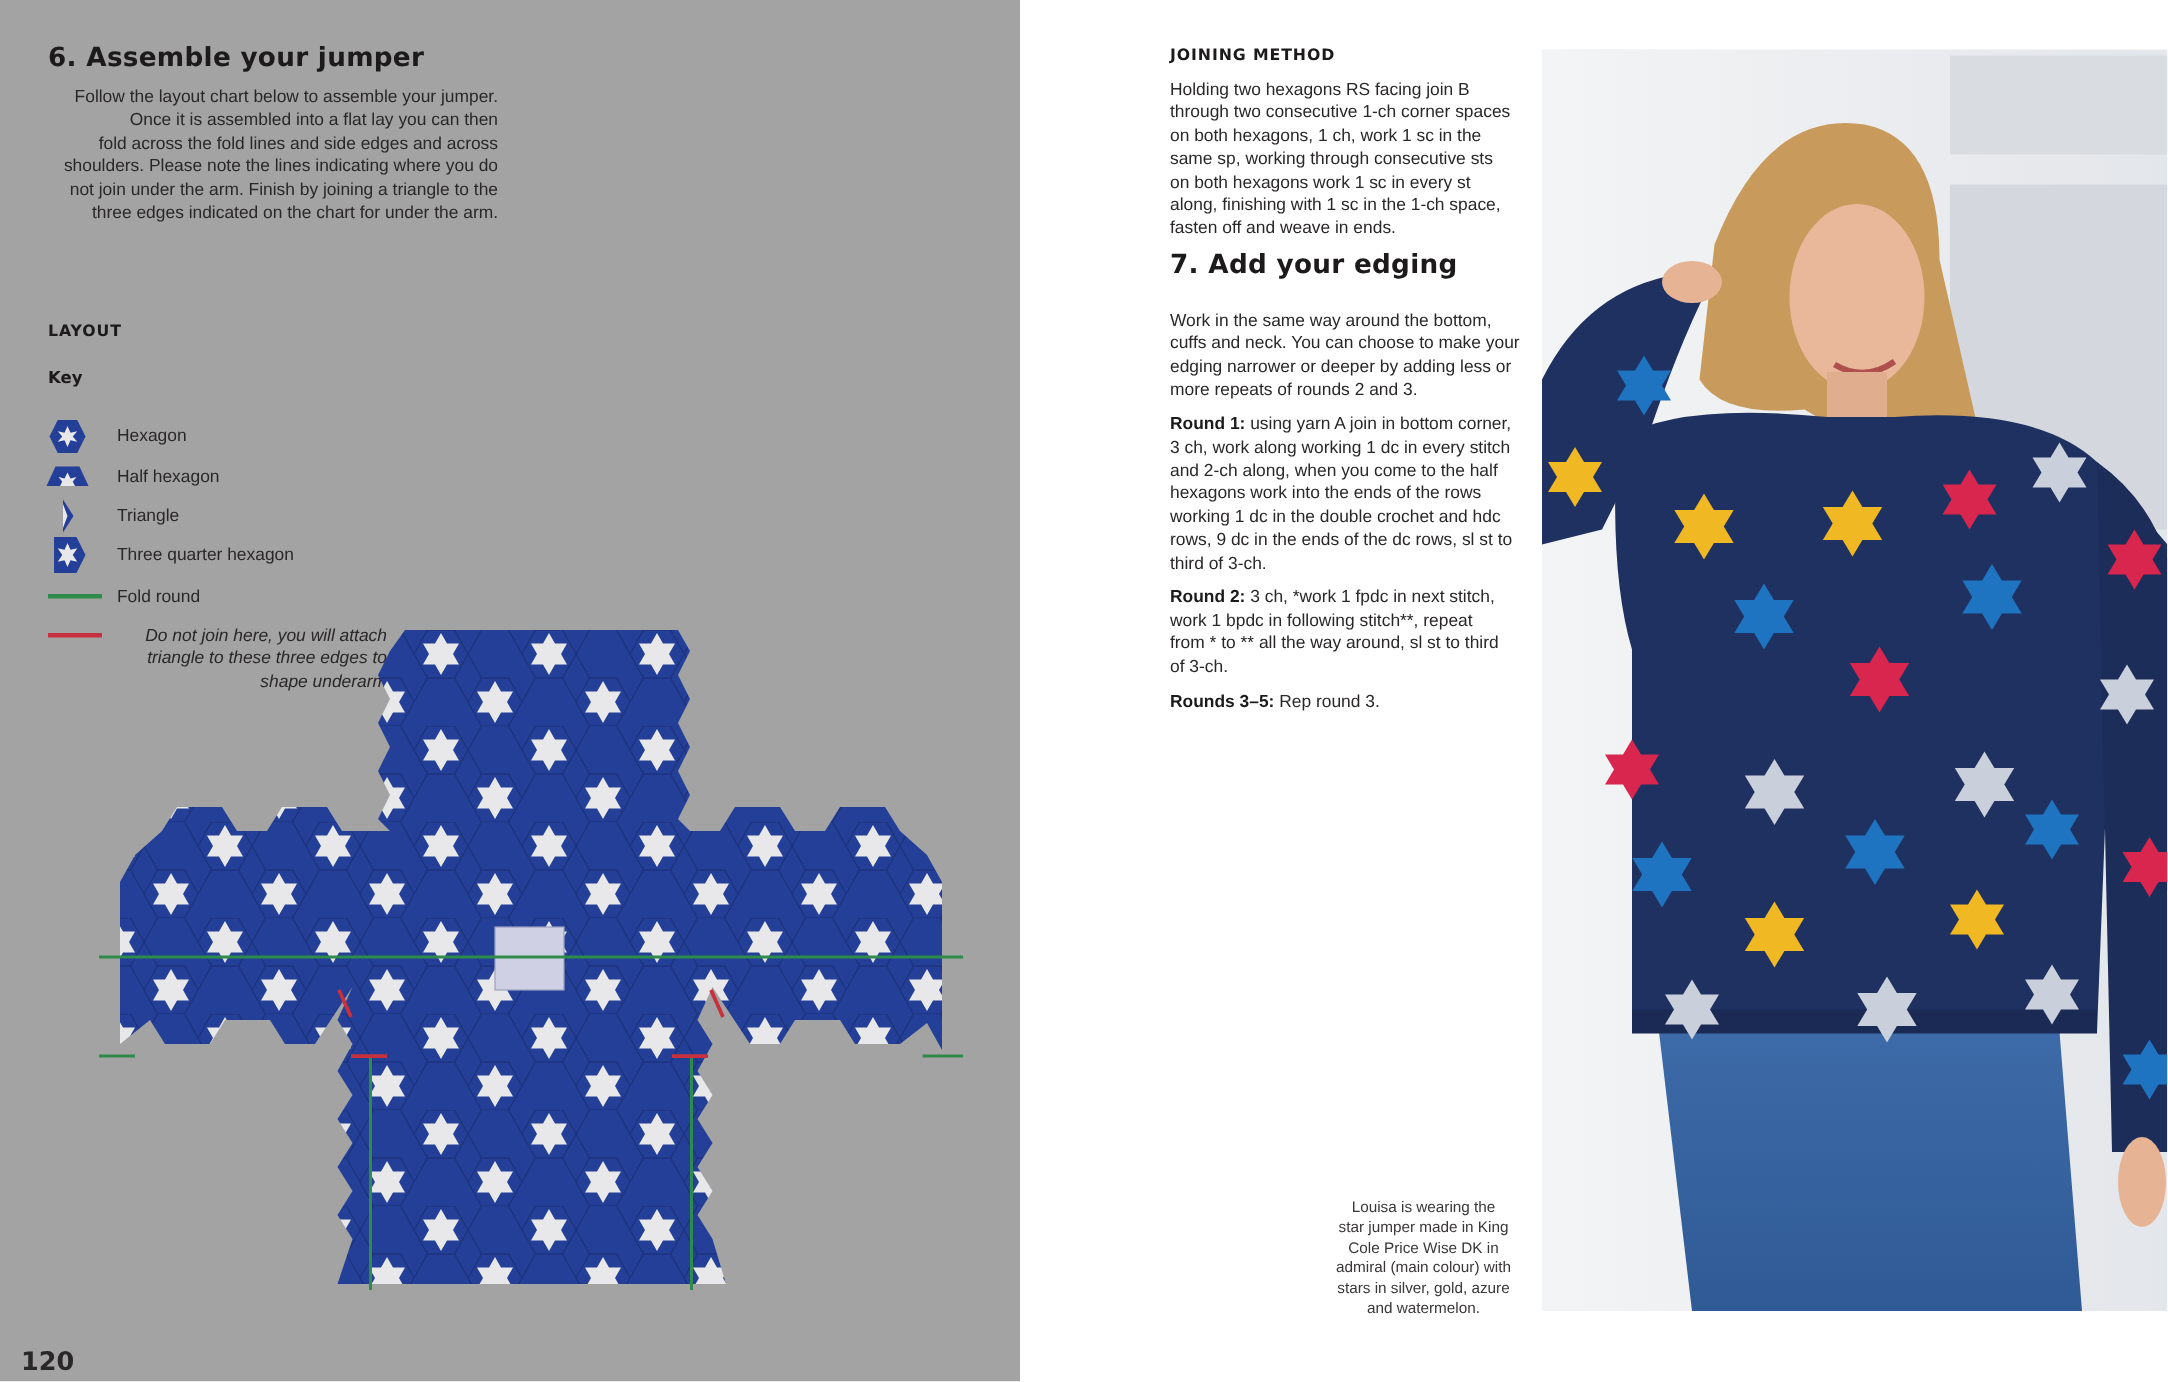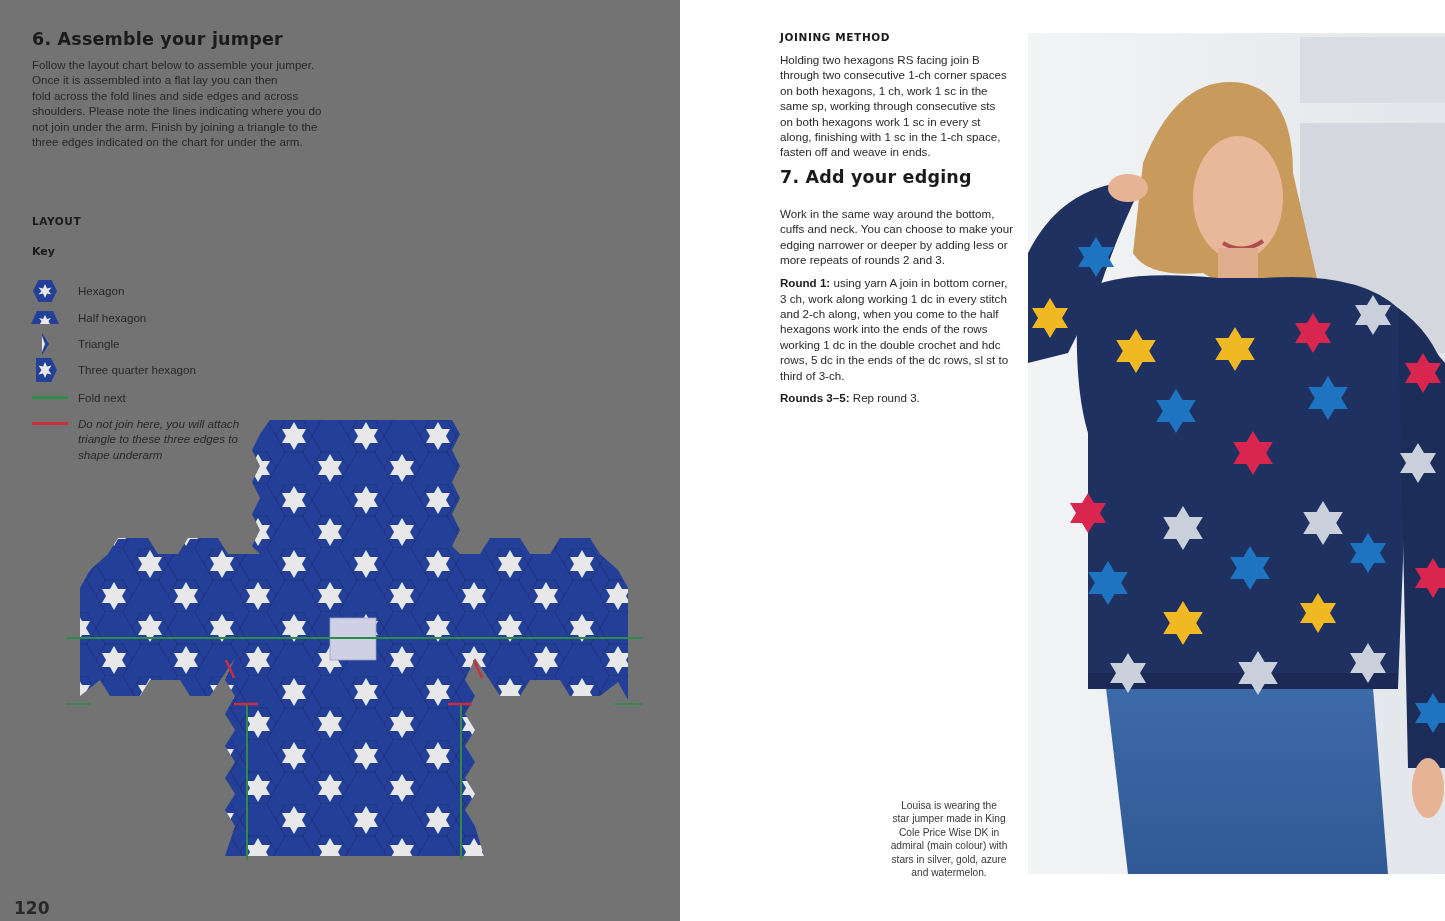--- a/index.html
+++ b/index.html
@@ -1,21 +1,22 @@
 <!DOCTYPE html>
 <html><head>
 <meta charset="utf-8">
 <style>
   * { box-sizing: border-box; margin: 0; padding: 0; }
   html, body { width: 1445px; height: 921px; overflow: hidden; background: #ffffff; }
   body { font-family: "Liberation Sans", "DejaVu Sans", sans-serif; color: #231f20; position: relative; }
 
   .page-left {
     position: absolute; left: 0; top: 0; width: 680px; height: 921px;
-    background: #737373;
+    background: #a3a3a3;
+    text-align: right;
   }
   .page-right {
     position: absolute; left: 680px; top: 0; width: 765px; height: 921px;
     background: #ffffff;
   }
 
   .h-step {
     font-family: "DejaVu Sans", sans-serif; font-weight: bold;
     font-size: 17.5px; letter-spacing: 0.2px; color: #1c1a1b;
   }
@@ -105,21 +106,21 @@
           <polygon points="4,1 19,1 25,13 19,25 4,25" fill="#233f97"></polygon>
           <polygon points="13,5 15,9.5 19.5,8.5 16.5,13 19.5,17.5 15,16.5 13,21 11,16.5 6.5,17.5 9.5,13 6.5,8.5 11,9.5" fill="#e8e8ea"></polygon>
         </svg>
     </div>
     <span class="key-label">Three quarter hexagon</span>
   </div>
   <div class="key-row" style="top:386px;">
     <div class="key-icon" style="width:40px;height:22px;">
         <div class="line-green"></div>
       </div>
-    <span class="key-label">Fold next</span>
+    <span class="key-label">Fold round</span>
   </div>
   <div class="key-row" style="top:412px;font-style:italic;">
     <div class="key-icon" style="width:40px;height:22px;">
         <div class="line-red"></div>
       </div>
     <span class="key-label multi">Do not join here, you will attach triangle to these three edges to shape underarm</span>
   </div>
 
   <div id="diagram">
     <svg width="590" height="440" viewBox="0 0 590 440">
@@ -206,22 +207,28 @@
     <span>cuffs and neck. You can choose to make your</span><br>
     <span>edging narrower or deeper by adding less or</span><br>
     <span>more repeats of rounds 2 and 3.</span>
   </p>
   <p>
     <b>Round 1:</b><span> using yarn A join in bottom corner,</span><br>
     <span>3 ch, work along working 1 dc in every stitch</span><br>
     <span>and 2-ch along, when you come to the half</span><br>
     <span>hexagons work into the ends of the rows</span><br>
     <span>working 1 dc in the double crochet and hdc</span><br>
-    <span>rows, 5 dc in the ends of the dc rows, sl st to</span><br>
+    <span>rows, 9 dc in the ends of the dc rows, sl st to</span><br>
     <span>third of 3-ch.</span>
+  </p>
+  <p>
+    <b>Round 2:</b><span> 3 ch, *work 1 fpdc in next stitch,</span><br>
+    <span>work 1 bpdc in following stitch**, repeat</span><br>
+    <span>from * to ** all the way around, sl st to third</span><br>
+    <span>of 3-ch.</span>
   </p>
   <p>
     <b>Rounds 3–5:</b><span> Rep round 3.</span>
   </p>
 </div>
 
 <div id="photo">
   <svg width="417" height="841" viewBox="0 0 417 841">
     <defs>
       <linearGradient id="wall" x1="0" y1="0" x2="1" y2="0">

